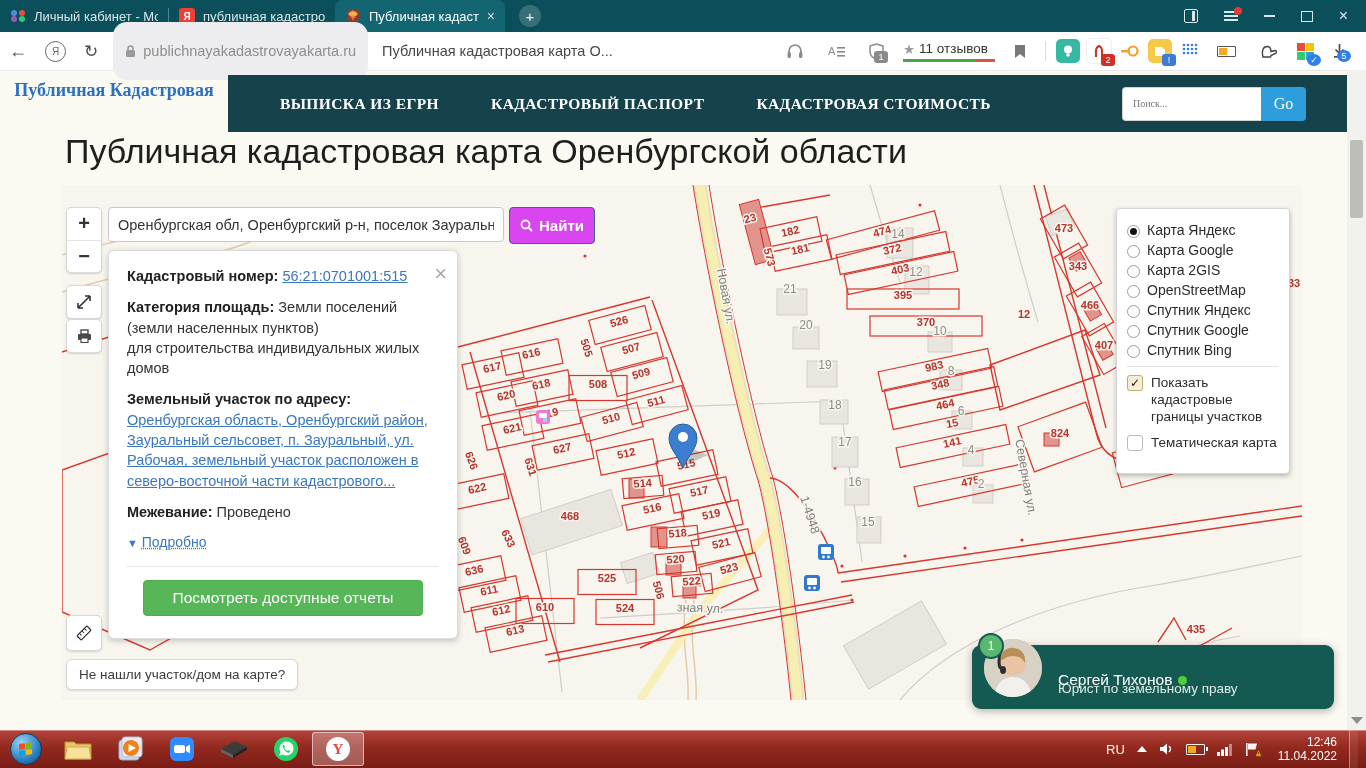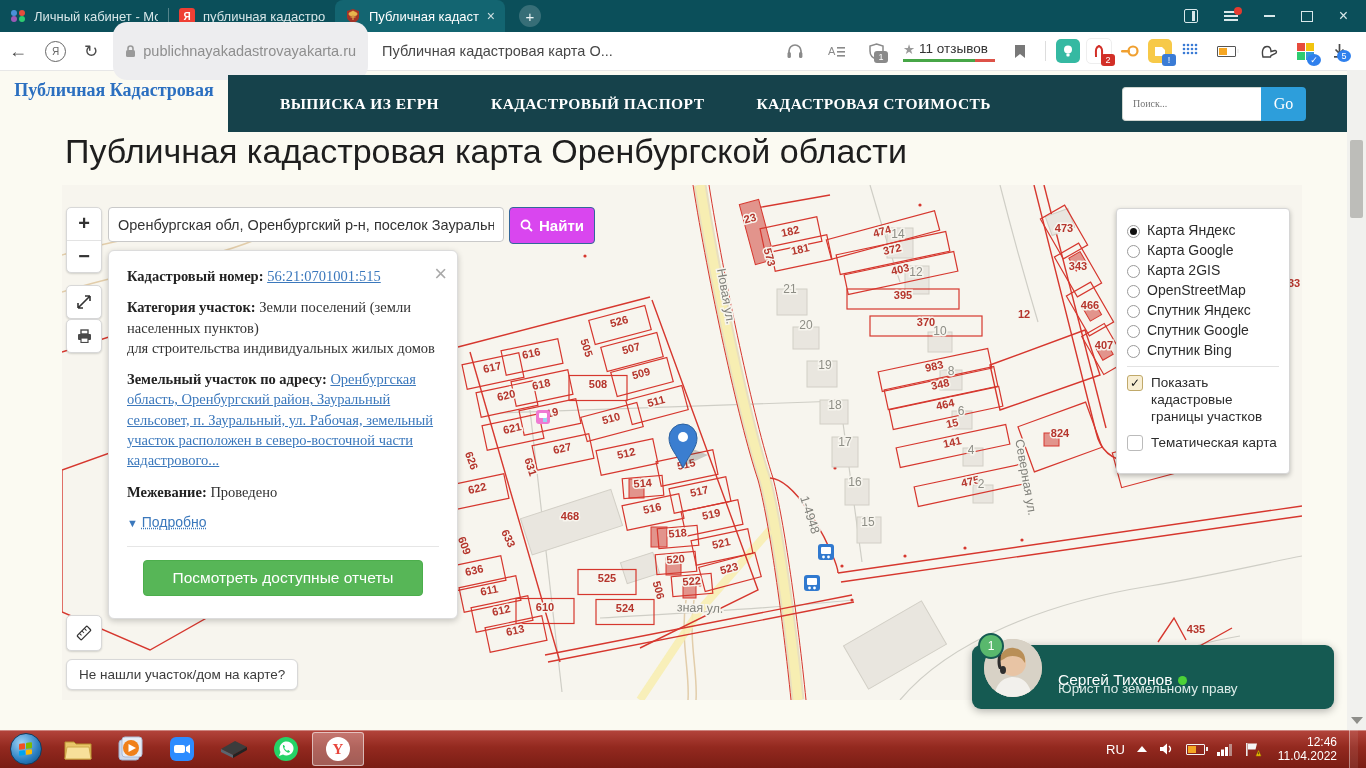--- a/index.html
+++ b/index.html
@@ -65,21 +65,21 @@
   #zoomctl .zb{width:100%;height:32px;display:flex;align-items:center;justify-content:center;font-size:20px;font-weight:bold;}
   #zoomctl .zb:first-child{border-bottom:1px solid #e3e3e3;}
   #mapsearch{position:absolute;left:108px;top:207px;width:396px;height:35px;border:1px solid #c9c9c9;border-radius:4px;
     background:#fff;font-size:14.5px;color:#333;padding:0 9px;box-sizing:border-box;outline:none;}
   #findbtn{position:absolute;left:509px;top:207px;width:84px;height:35px;background:#d946ef;border:1px solid #33679a;border-radius:4px;
     color:#fff;display:flex;align-items:center;justify-content:center;gap:6px;font-size:15px;font-weight:bold;}
   
   #infocard{position:absolute;left:108px;top:250px;width:350px;background:#fff;border:1px solid #dcdcdc;border-radius:6px;
     box-shadow:0 2px 6px rgba(0,0,0,.2);padding:15px 18px 16px;box-sizing:border-box;font-size:14.5px;color:#333;line-height:1.4;}
   #infocard b{color:#222;}
-  #infocard .row{margin-bottom:11px;font-family:Liberation Serif, serif;}
+  #infocard .row{margin-bottom:11px;}
   #infocard a{color:#3b78bc;text-decoration:underline;}
   #closex{position:absolute;right:10px;top:8px;color:#a9a9a9;font-size:19px;}
   .details{color:#3b78bc;font-size:14px;}
   .details .tri{font-size:11px;}
   .details u{text-decoration:underline dotted;}
   #infocard hr{border:none;border-top:1px solid #e6e6e6;margin:13px 0;}
   #reportbtn{display:block;margin:6px auto;width:278px;height:34px;background:#57b657;border:1px solid #4cae4c;border-radius:4px;
     color:#fff;font-size:15.5px;display:flex;align-items:center;justify-content:center;}
   
   #layers{position:absolute;left:1116px;top:208px;width:174px;background:#fff;border:1px solid #d6d6d6;border-radius:4px;
@@ -593,21 +593,21 @@
         <circle cx="5.5" cy="5.5" r="4" stroke="#fff" stroke-width="1.8" fill="none"></circle>
         <path d="M8.5 8.5 L12 12" stroke="#fff" stroke-width="1.8"></path>
       </svg>
     <span>Найти</span>
   </div>
 
   <div id="infocard">
     <span id="closex" style="font-size:22px;">×</span>
     <div class="row"><b>Кадастровый номер:</b>
       <a>56:21:0701001:515</a></div>
-    <div class="row"><b>Категория участок:</b>
+    <div class="row"><b>Категория площадь:</b>
       <span>Земли поселений (земли населенных пунктов)</span><br>
       <span>для строительства индивидуальных жилых домов</span></div>
     <div class="row"><b>Земельный участок по адресу:</b>
       <a>Оренбургская область, Оренбургский район, Зауральный сельсовет, п. Зауральный, ул. Рабочая, земельный участок расположен в северо-восточной части кадастрового...</a></div>
     <div class="row"><b>Межевание:</b>
       <span>Проведено</span></div>
     <div class="details">
       <span class="tri">▼</span>
       <u>Подробно</u>
     </div>

